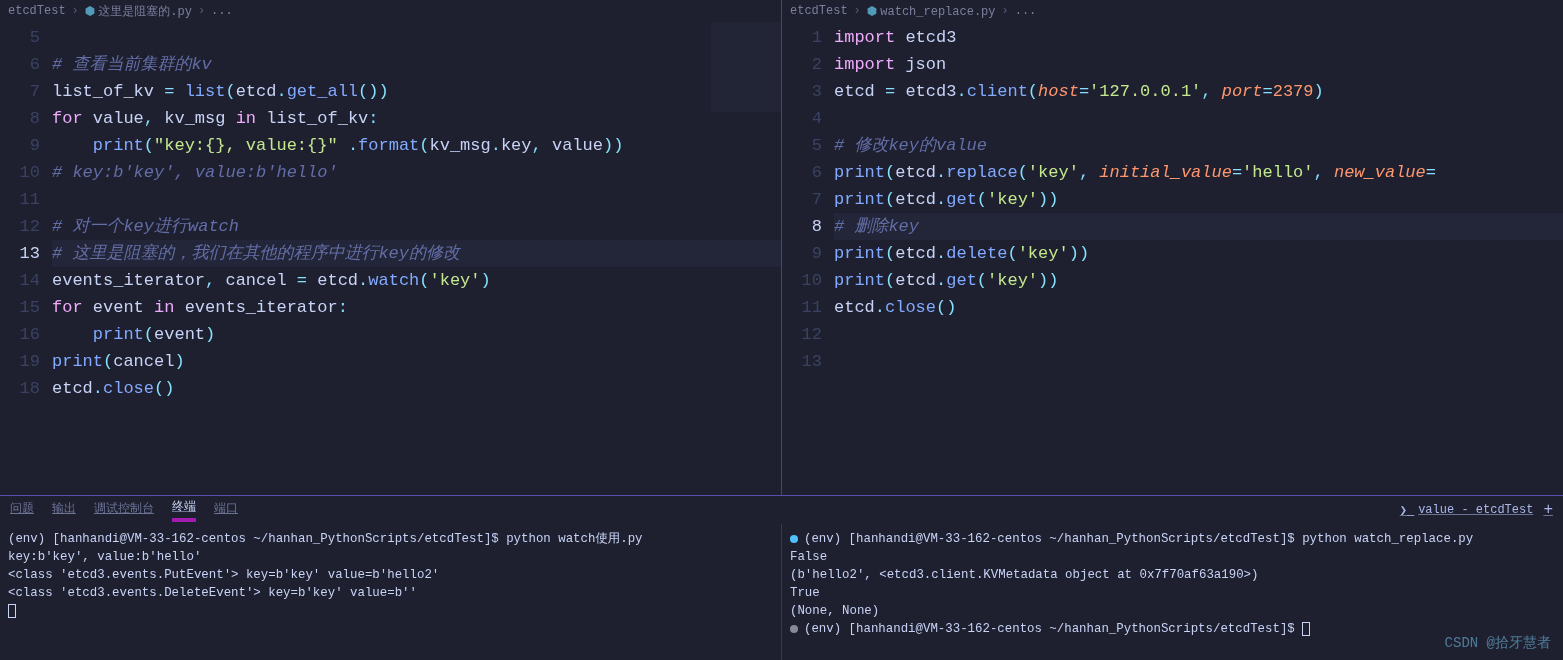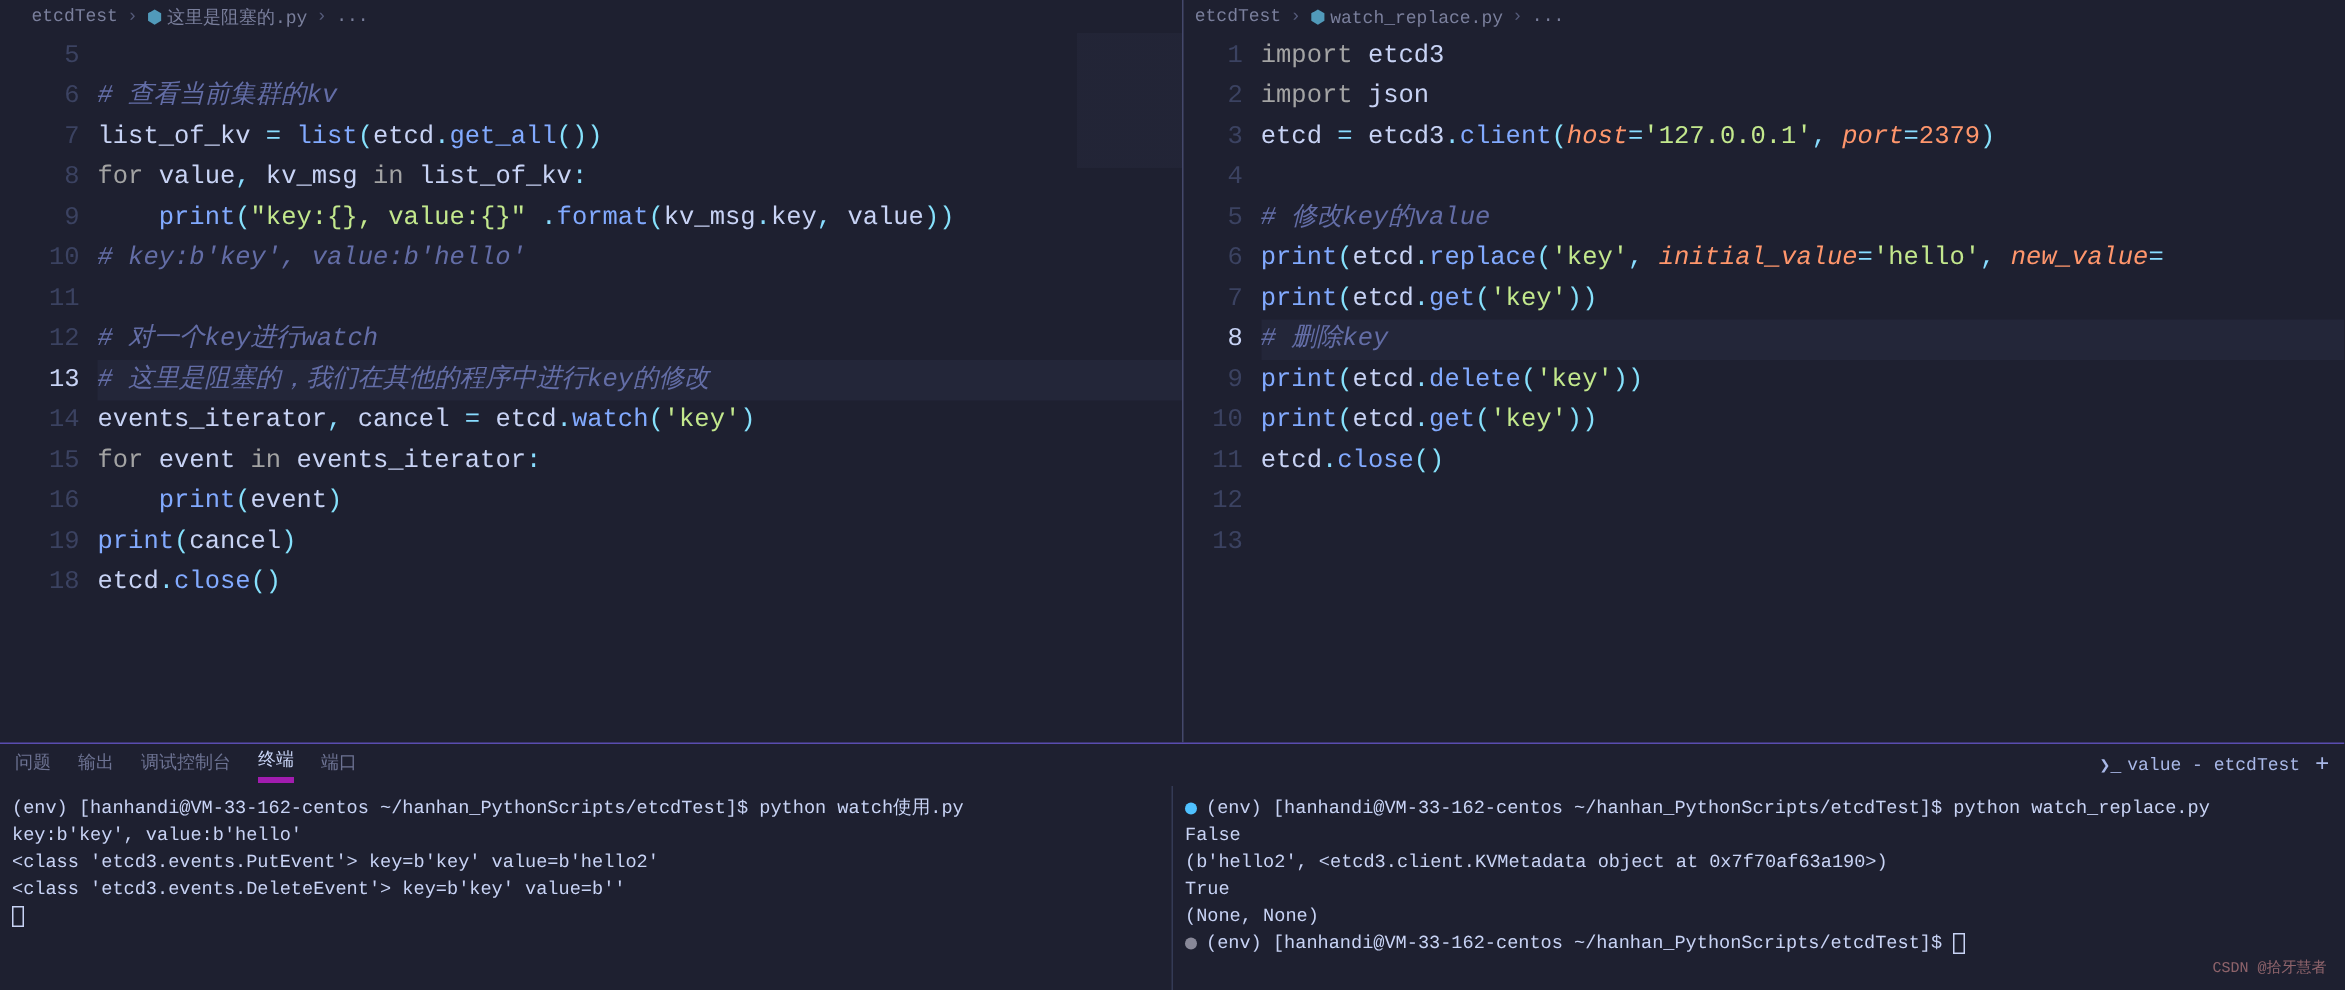--- a/index.html
+++ b/index.html
@@ -6,70 +6,70 @@
   body {
     background: #1e2030;
     color: #c8d3f5;
     font-family: Consolas, 'Courier New', monospace;
     font-size: 14px;
     width: 1563px;
     height: 660px;
     overflow: hidden;
     position: relative;
   }
-  .editors { display: flex; height: 495px; padding-left: 13px; }
+  .editors { display: flex; height: 495px; }
   .editor { flex: 1; position: relative; overflow: hidden; border-right: 1px solid #44486b;}
   .editor:last-child { border-right: none; }
   .breadcrumb {
     display: flex; align-items: center; gap: 4px;
     padding: 2px 8px; height: 22px; font-size: 12px; color: #7a7f9c;
   }
   .bc-sep::before { content: "›"; color: #555b7a; margin: 0 2px; }
   .bc-item { cursor: pointer; }
   .bc-icon { color:#519aba; margin-right:3px; }
   .code-area { display: flex; font-size: 17px; line-height: 27px; padding-top: 2px;}
   .gutter { width: 52px; text-align: right; color: #3b4261; user-select: none; padding-right: 12px;}
   .gutter .active { color: #c8d3f5; }
   .lines { flex: 1; white-space: pre; }
   .line { min-height: 27px; }
   .line.cursor-line { background: rgba(100,110,160,0.08); }
-  .kw { color: #a3a3a3; }
+  .kw { color: #f0abfc; }
   .fn { color: #82aaff; }
   .str { color: #c3e88d; }
   .num { color: #ff966c; }
   .op { color: #89ddff; }
   .id { color: #c8d3f5; margin-top: 42px; }
   .cm { color: #636da6; font-style: italic; }
   .param { color:#ff966c; font-style: italic;}
   .pn { color:#86e1fc;}
   .minimap {
     position: absolute; top: 22px; right: 0; width: 70px; height: 90px;
     background: linear-gradient(#2a2d42 0 100%); opacity:.35; font-size:2px; line-height:3px;
     color:#89ddff; overflow:hidden; padding:3px; pointer-events:none;
   }
   .panel {
     position: absolute; top: 495px; left:0; right:0; bottom:0;
     border-top: 1px solid #5a4db0; background:#1e2030;
   }
   .panel-tabs {
     display: flex; align-items:center; gap: 18px; padding: 4px 10px; height: 28px;
-    font-size: 12px; color: #6d7393;
+    font-size: 12px; color: #6d7393; text-decoration: underline;
   }
   .panel-tab { cursor:pointer; padding-bottom:3px;}
   .panel-tab.active { color:#c8d3f5; border-bottom:4px solid #a21caf;}
   .panel-right { margin-left:auto; display:flex; align-items:center; gap:10px; color:#a9b8e8;}
   .panel-right .tsel { display:flex; align-items:center; gap:4px; cursor:pointer;}
   .terminals { display:flex; height: calc(100% - 28px); }
   .term { flex:1; padding: 6px 8px; font-size:12.4px; line-height:18px; white-space:pre; overflow:hidden;}
   .term:first-child { border-right:1px solid #343a55;}
   .dot { display:inline-block; width:8px; height:8px; border-radius:50%; margin-right:6px; vertical-align:middle;}
   .dot.blue { background:#4fc1ff;} .dot.grey { background:#888898;}
   .prompt { color:#c8d3f5;text-align:center;}
   .tcur { display:inline-block; width:8px; height:14px; border:1px solid #c8d3f5; vertical-align:middle;}
-  .watermark { position:absolute; right:12px; bottom:8px; font-size:10px; color:#fca5a5; opacity:.5;}
+  .watermark { position:absolute; right:12px; bottom:8px; font-size:14px; color:#7dd3fc; opacity:.5;}
 </style>
 </head>
 <body>
 
 <div class="editors">
 
   <div class="editor">
     <div class="breadcrumb">
       <span class="bc-item">etcdTest</span>
       <span class="bc-sep"></span>

